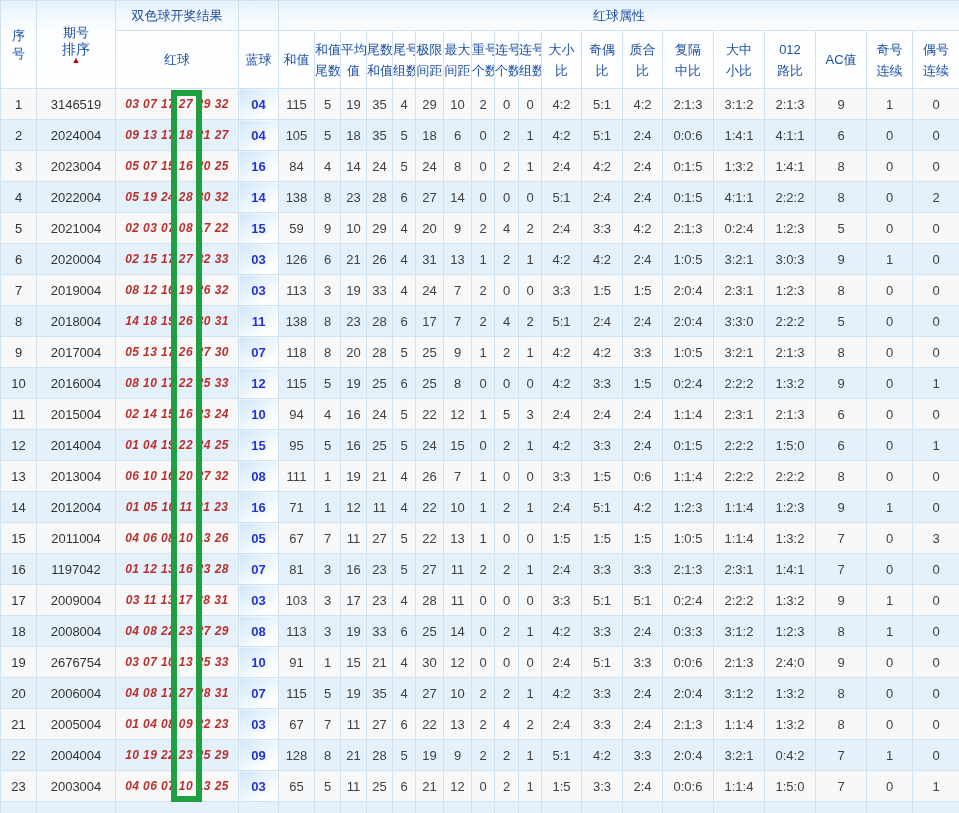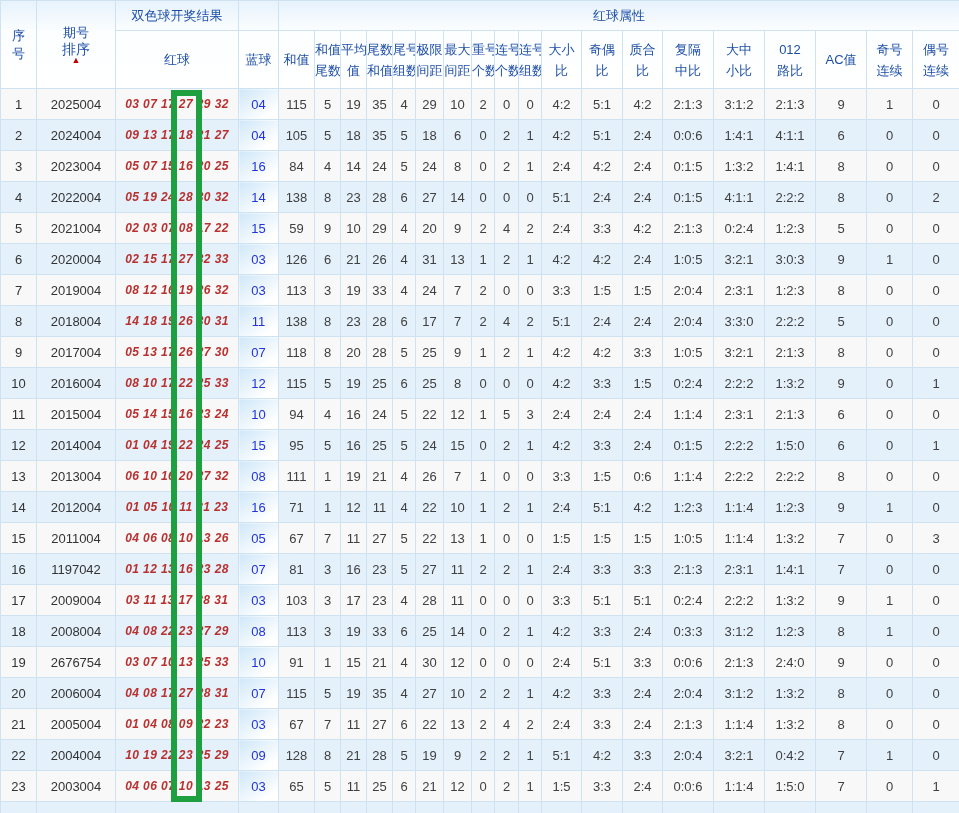--- a/index.html
+++ b/index.html
@@ -15,21 +15,21 @@
   tr.h2 { height:58px; }
   tr.h2 th { line-height:21px; }
   .sort-label { font-size:14px; display:block; line-height:14px; }
   .sort-arrow { color:#c00000; font-size:9px; display:block; line-height:9px; }
   tbody tr { height:31px; }
   tbody td { font-size:13px; color:#404040; }
   tr.r-odd  { background:#f8f8f8; }
   tr.r-even { background:#e4f1fb; }
   td.seq, td.period { color:#333333; }
   td.red { color:#b8312f; font-weight:bold; font-size:12px; letter-spacing:0.4px;font-style:italic; }
-  td.blue { color:#2233dd; font-weight:normal;
+  td.blue { color:#2233dd; font-weight:bold;
     background:linear-gradient(145deg,#cfe7f9 0%,#ffffff 80%); }
   tr.partial { height:12px; }
   tr.partial td { background:#e4f1fb; }
   #hl-box { position:absolute; left:171px; top:90px; width:31px; height:712px;
     border:6px solid #1ea040; z-index:5; pointer-events:none; }
 </style>
 </head>
 <body>
 
 <div id="wrap">
@@ -94,21 +94,21 @@
           <th><span>大中</span><br><span>小比</span></th>
           <th><span>012</span><br><span>路比</span></th>
           <th><span>AC值</span></th>
           <th><span>奇号</span><br><span>连续</span></th>
           <th><span>偶号</span><br><span>连续</span></th>
         </tr>
     </thead>
     <tbody id="tbody">
         <tr class="r-odd">
           <td class="seq">1</td>
-          <td class="period">2025004</td>
+          <td class="period">3146519</td>
           <td class="red">03 07 17 27 29 32</td>
           <td class="blue">04</td>
           <td>115</td>
           <td>5</td>
           <td>19</td>
           <td>35</td>
           <td>4</td>
           <td>29</td>
           <td>10</td>
           <td>2</td>
@@ -345,21 +345,21 @@
           <td>0:2:4</td>
           <td>2:2:2</td>
           <td>1:3:2</td>
           <td>9</td>
           <td>0</td>
           <td>1</td>
         </tr>
         <tr class="r-odd">
           <td class="seq">11</td>
           <td class="period">2015004</td>
-          <td class="red">05 14 15 16 23 24</td>
+          <td class="red">02 14 15 16 23 24</td>
           <td class="blue">10</td>
           <td>94</td>
           <td>4</td>
           <td>16</td>
           <td>24</td>
           <td>5</td>
           <td>22</td>
           <td>12</td>
           <td>1</td>
           <td>5</td>

